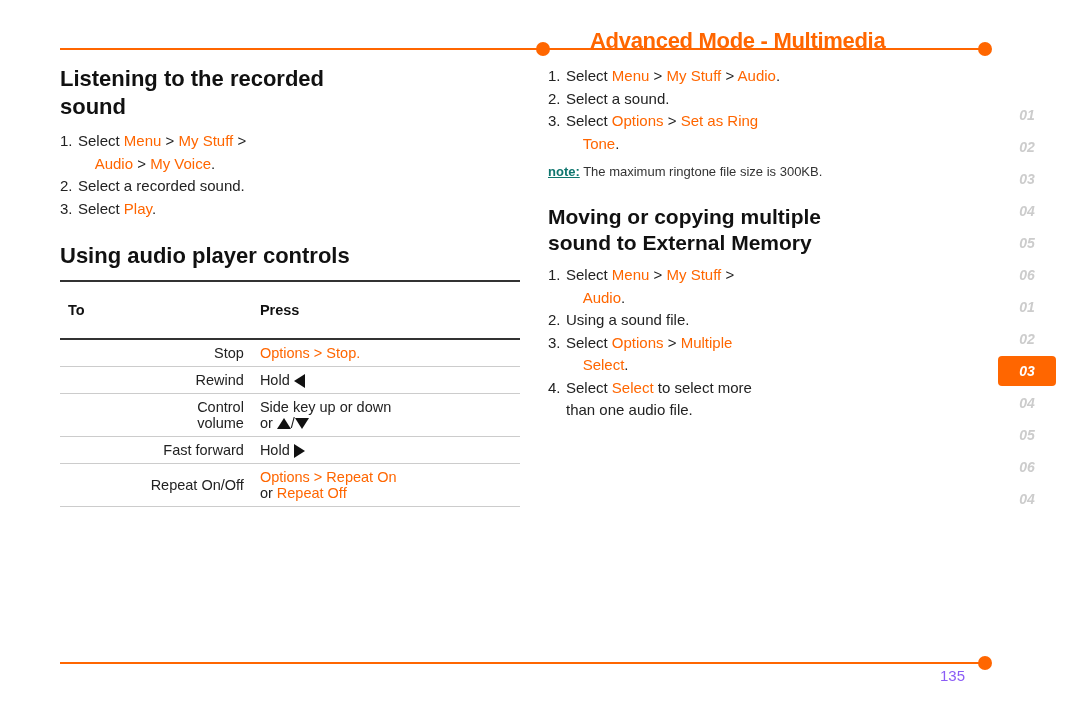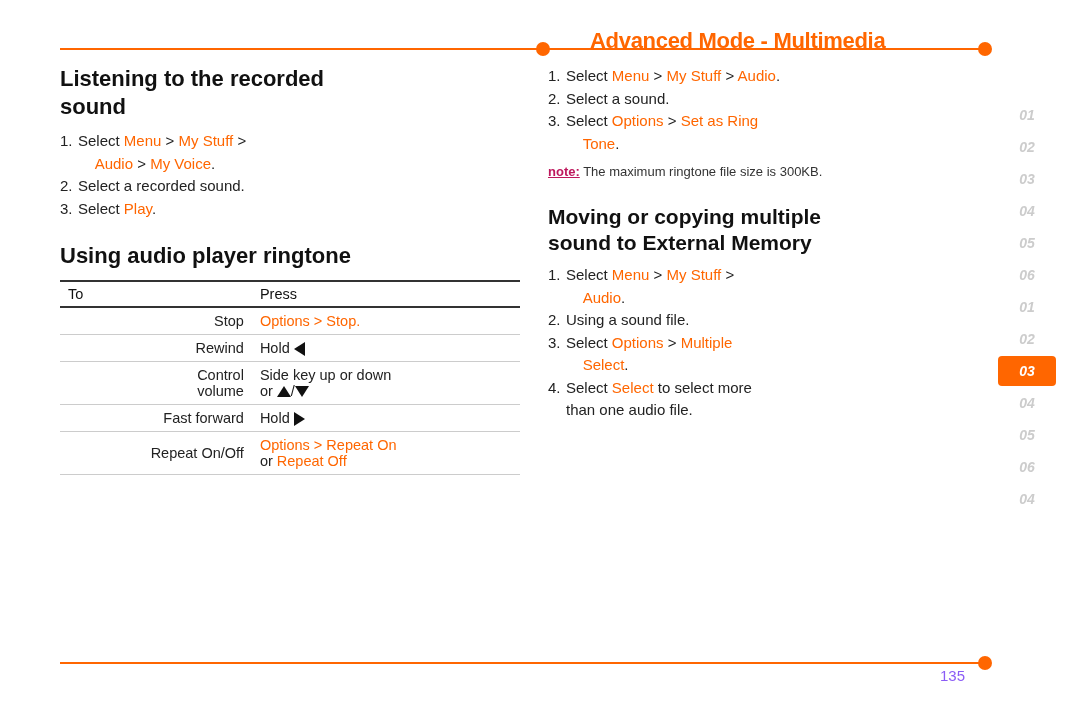--- a/index.html
+++ b/index.html
@@ -181,23 +181,23 @@
 
     
     .audio-table {
       width: 100%;
       border-collapse: collapse;
       font-size: 14.5px;
       margin-top: 6px;
     }
 
     .audio-table th {
-      font-weight: normal;
+      font-weight: bold;
       color: #111;
-      padding: 4px 8px;
+      padding: 20px 8px;
       text-align: left;
       border-bottom: 2px solid #333;
       border-top: 2px solid #333;
     }
 
     .audio-table td {
       padding: 5px 8px;
       color: #222;
       border-bottom: 1px solid #ccc;
       vertical-align: middle;
@@ -214,21 +214,21 @@
 
     .note-text {
       font-size: 13px;
       color: #333;
       margin-top: 6px;
       line-height: 1.45;
     }
 
     .note-text strong {
       font-weight: bold;
-      color: #be185d;
+      color: #0f766e;
       text-decoration: underline;
     }
     .section-gap2 { margin-bottom: 22px; }
 
     
     .circle-icon {
       display: inline-block;
       width: 18px;
       height: 18px;
       border-radius: 50%;
@@ -294,21 +294,21 @@
       <li class="body-text">
         Select <span class="orange">Menu</span> &gt; <span class="orange">My Stuff</span> &gt;<br>
         &nbsp;&nbsp;&nbsp;&nbsp;<span class="orange">Audio</span> &gt; <span class="orange">My Voice</span>.
       </li>
       <li class="body-text">Select a recorded sound.</li>
       <li class="body-text">Select <span class="orange">Play</span>.</li>
     </ol>
   </div>
 
   <div>
-    <h2>Using audio player ringtone</h2>
+    <h2>Using audio player controls</h2>
     <table class="audio-table">
       <thead>
         <tr>
           <th>To</th>
           <th>Press</th>
         </tr>
       </thead>
       <tbody>
         <tr>
           <td>Stop</td>

